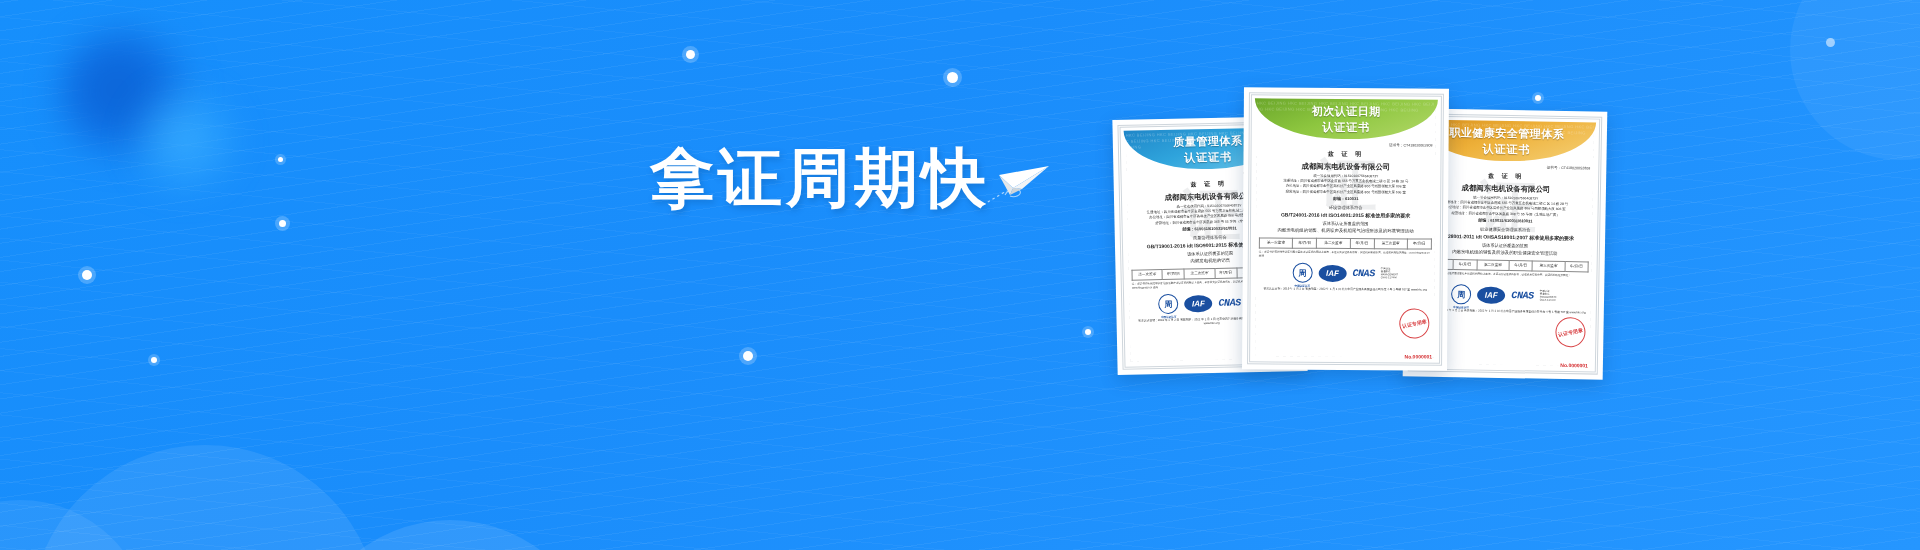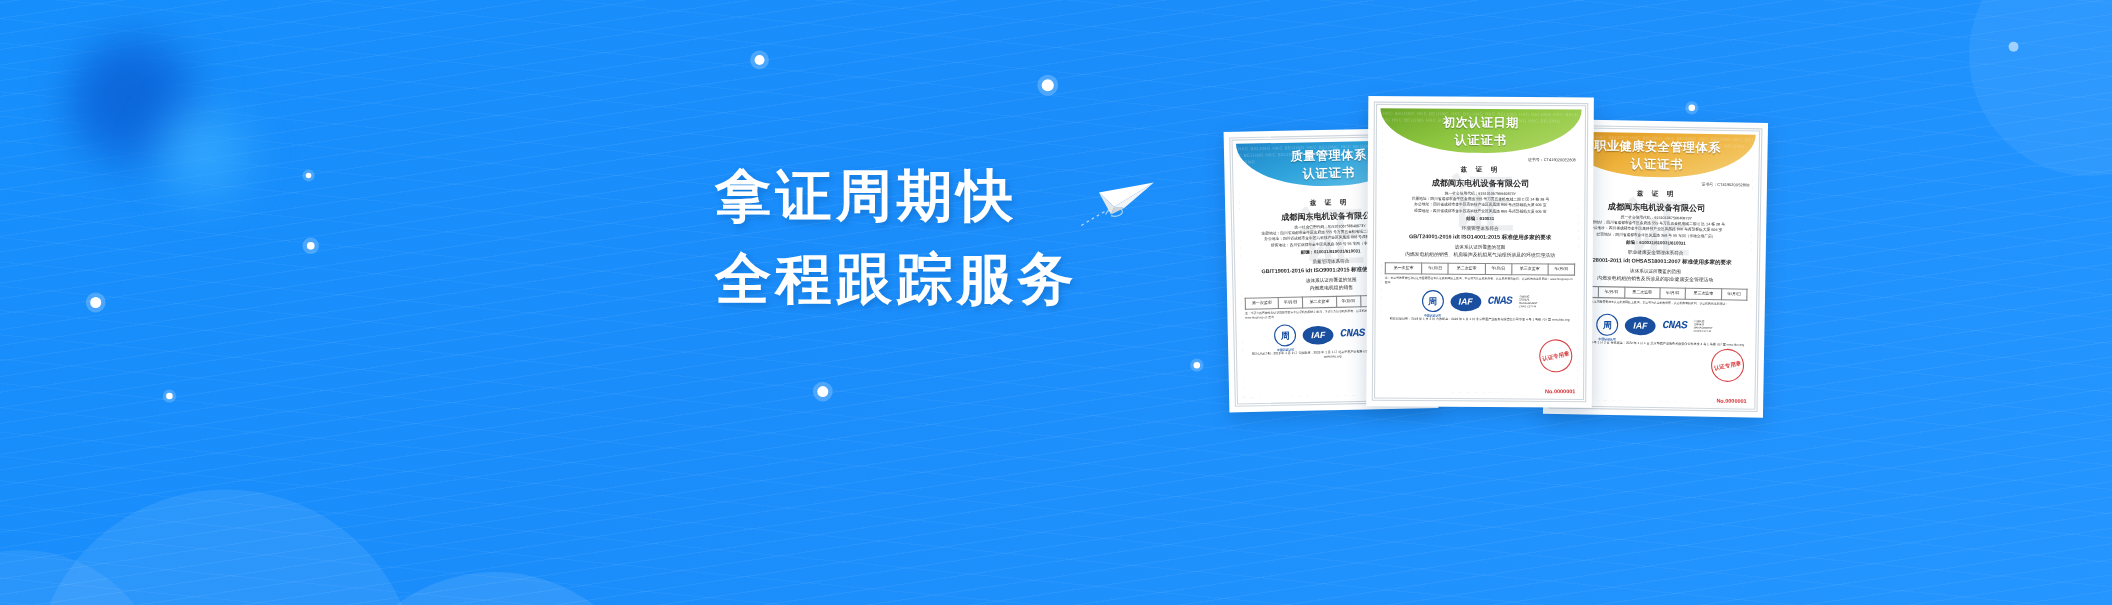--- a/index.html
+++ b/index.html
@@ -80,21 +80,21 @@
   .dot.plain { box-shadow:none; }
 
   
   .headline {
     position:absolute;
     left:650px; top:140px;
     z-index:6;
     color:#ffffff;
   }
   .headline .line {
-    font-size:51px;
+    font-size:64px;
     font-weight:bold;
     line-height:76px;
     letter-spacing:4px;
     text-shadow:2px 3px 6px rgba(6,70,140,.30);
     white-space:nowrap;
   }
 
   
   .plane {
     position:absolute;
@@ -296,21 +296,20 @@
     <div class="dot" style="left:947px; top:72px;  width:11px; height:11px;"></div>
     <div class="dot" style="left:743px; top:351px; width:10px; height:10px;"></div>
     <div class="dot sm" style="left:1085px;top:329px;"></div>
     <div class="dot sm" style="left:1535px;top:95px;"></div>
     <div class="dot sm plain" style="left:1826px;top:38px; width:9px;height:9px;background:rgba(255,255,255,.55);"></div>
     <div class="dot sm" style="left:278px; top:157px; width:5px;height:5px;"></div>
   </div>
 
   <div class="headline">
     <div class="line">拿证周期快</div>
-    <div class="line">全程跟踪服务</div>
   </div>
 
   <svg class="plane" viewBox="0 0 78 58">
     <path d="M8 50 C18 44, 24 40, 32 36" stroke="rgba(255,255,255,.65)" stroke-width="1.2" stroke-dasharray="2.5 3" fill="none"></path>
     <path d="M30 40 C34 33, 42 31, 45 36 C47 40, 40 43, 35 41" stroke="rgba(255,255,255,.6)" stroke-width="1.1" fill="none"></path>
     <polygon points="24,20 74,11 38,33" fill="#ffffff"></polygon>
     <polygon points="24,20 38,33 35,40" fill="#e3e7ea"></polygon>
     <polygon points="38,33 74,11 47,34" fill="#f2f4f6"></polygon>
     <polygon points="35,40 38,33 47,34" fill="#cfd4d8"></polygon>
   </svg>

